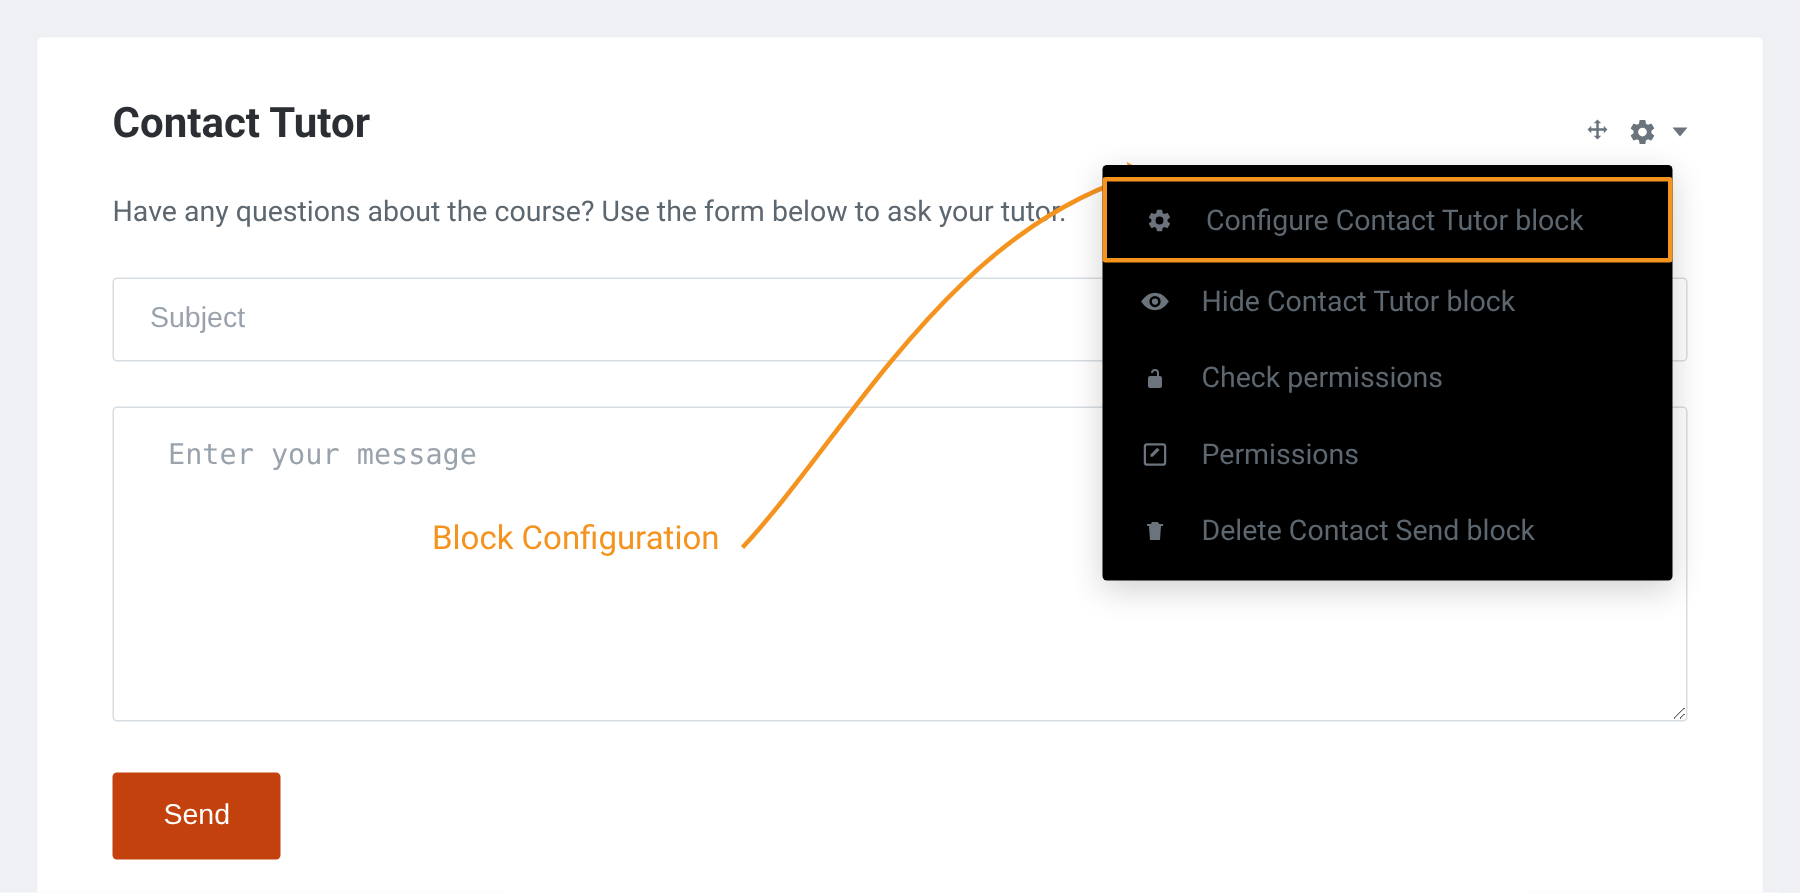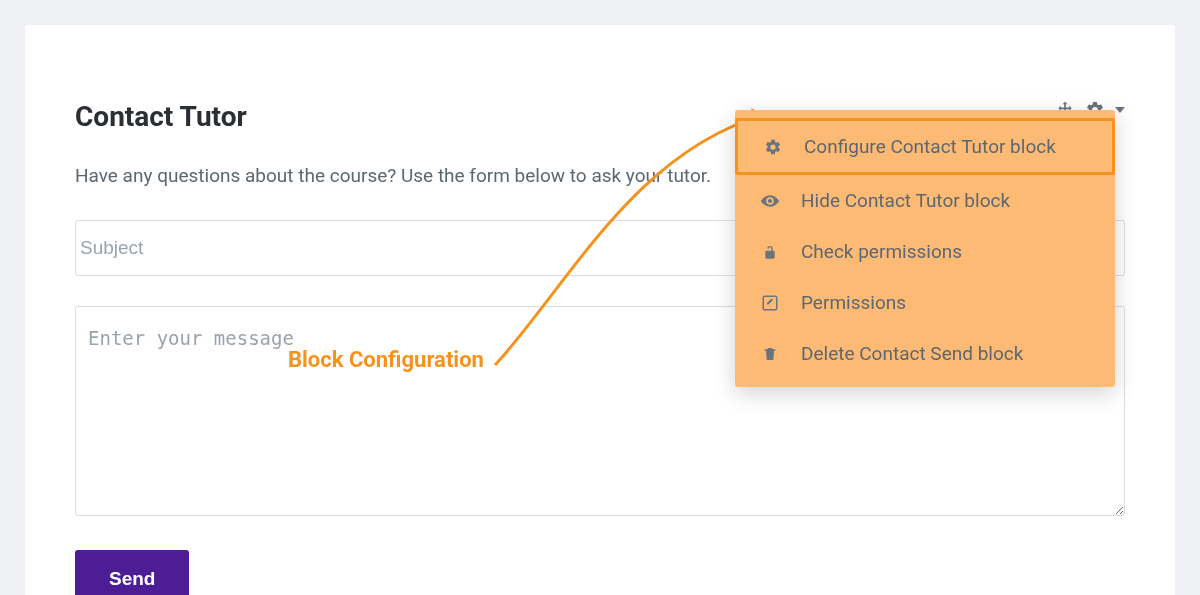--- a/index.html
+++ b/index.html
@@ -17,23 +17,22 @@
   .card {
     background: #fff;
     border-radius: 3px;
     padding: 40px 50px 30px 50px;
     position: relative;
     min-height: 570px;
   }
   .block-header {
     display: flex;
     justify-content: space-between;
-    align-items: flex-start;
-    margin-bottom: 30px;
-    margin-top: 35px;
+    align-items: flex-end;
+    margin-bottom: 30px;
   }
   .block-title {
     font-size: 28px;
     font-weight: 700;
     color: #2b2f33;
   }
   .block-controls {
     display: flex;
     align-items: center;
     gap: 10px;
@@ -47,60 +46,60 @@
   .intro-text {
     font-size: 19px;
     color: #5d6770;
     margin-bottom: 30px;
     line-height: 1.4;
   }
   .form-input {
     width: 100%;
     border: 1px solid #d8dde2;
     border-radius: 3px;
-    padding: 16px 4px;
+    padding: 16px 24px;
     font-size: 19px;
     color: #333;
     background: #fff;
     margin-bottom: 30px;
     outline: none;
   }
   .form-input::placeholder { color: #9aa3ac; }
   .form-textarea {
     width: 100%;
     border: 1px solid #d8dde2;
     border-radius: 3px;
-    padding: 20px 12px;
+    padding: 20px 36px;
     font-size: 19px;
     color: #333;
     background: #fff;
     margin-bottom: 30px;
     outline: none;
     height: 210px;
     resize: both;
   }
   .form-textarea::placeholder { color: #9aa3ac; }
   .send-btn {
-    background: #4c1d95;
+    background: #c2410c;
     color: #fff;
     border: none;
     border-radius: 3px;
     padding: 18px 34px;
     font-size: 19px;
-    font-weight: 700;
+    font-weight: 400;
     cursor: pointer;
   }
 
   
   .dropdown {
     position: absolute;
     top: 85px;
     right: 60px;
     width: 380px;
-    background: #fdba74;
+    background: #000000;
     border-radius: 3px;
     box-shadow: 0 6px 22px rgba(0,0,0,0.18);
     padding: 8px 0;
     z-index: 20;
   }
   .menu-item {
     display: flex;
     align-items: center;
     gap: 20px;
     padding: 14px 24px;
@@ -119,21 +118,21 @@
     border-radius: 2px;
     margin: 0;
   }
 
   
   .annotation-label {
     position: absolute;
     top: 347px;
     left: 288px;
     font-size: 22px;
-    font-weight: 700;
+    font-weight: 400;
     color: #f5931f;
     z-index: 15;
   }
   .annotation-arrow {
     position: absolute;
     top: 80px;
     left: 485px;
     z-index: 14;
     pointer-events: none;
   }

